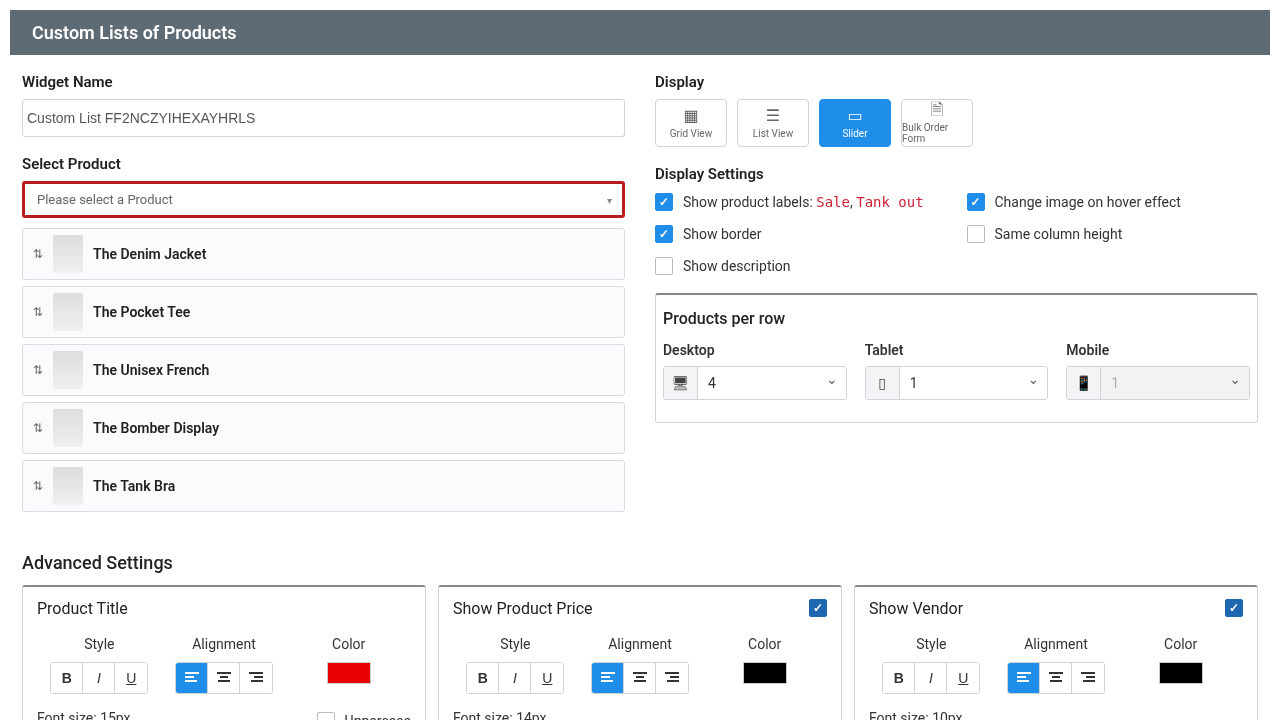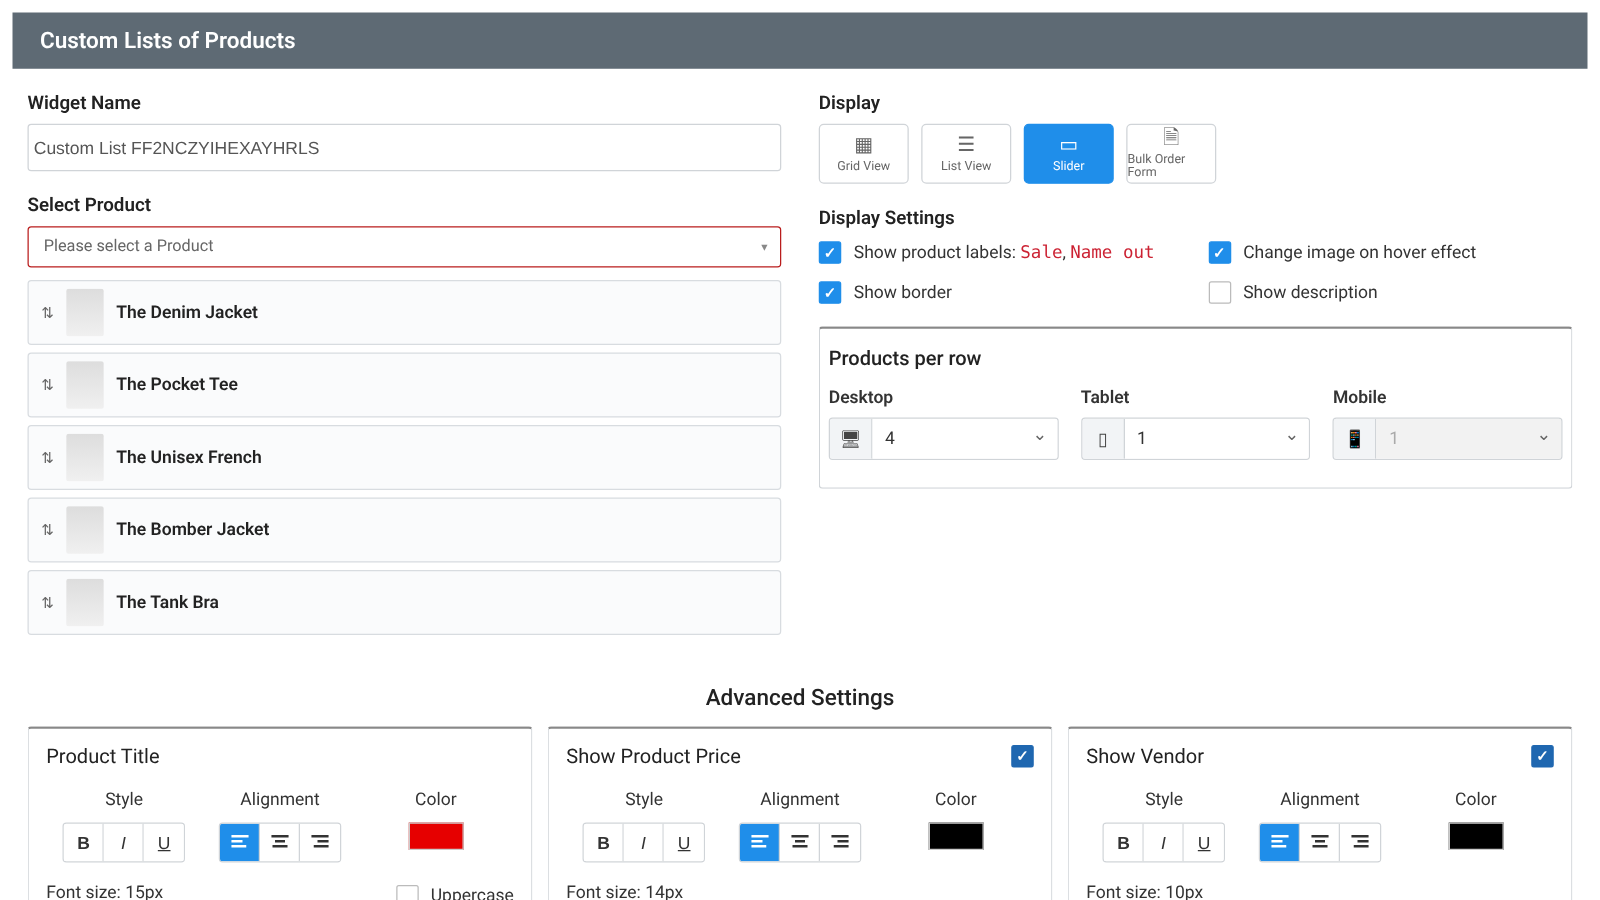--- a/index.html
+++ b/index.html
@@ -28,21 +28,21 @@
     border: 1px solid #d0d4d8;
     border-radius: 3px;
     font-size: 14px;
     color: #555;
     background: #fff;
   }
   .field { margin-bottom: 18px; }
   .select {
     width: 100%;
     padding: 8px 12px;
-    border: 1px solid #b91c1c;
+    border: 3px solid #b91c1c;
     border-radius: 3px;
     font-size: 13px;
     color: #666;
     background: #fff;
     position: relative;
   }
   .select::after {
     content: "▾"; position: absolute; right: 10px; top: 50%; transform: translateY(-50%);
     font-size: 10px; color: #888;
   }
@@ -97,30 +97,30 @@
     display: flex; align-items: stretch; border: 1px solid #d0d4d8; border-radius: 3px; overflow: hidden;
   }
   .ppr-sel .dev-icn {
     width: 34px; background: #f2f4f6; display: flex; align-items: center; justify-content: center;
     font-size: 14px; color: #444; border-right: 1px solid #d0d4d8;
   }
   .ppr-sel .val { flex: 1; padding: 8px 30px 8px 10px; font-size: 14px; color: #333; position: relative; background:#fff; }
   .ppr-sel .val.disabled { background: #f2f2f2; color: #aaa; }
   .ppr-sel .val::after { content: "⌄"; position: absolute; right: 8px; top: 4px; color: #666; }
 
-  .adv-title { font-size: 18px; font-weight: 500; color: #222; margin: 22px 0 12px; text-align: center; }
+  .adv-title { font-size: 18px; font-weight: 500; color: #222; margin: 22px 0 12px; }
 
   .cards-row { display: flex; gap: 12px; }
   .cards-row > .card { flex: 1; }
   .card {
     border: 1px solid #d0d4d8; border-radius: 3px; border-top: 2px solid #888;
     background: #fff; margin-bottom: 12px;
   }
   .card-head {
-    display: flex; align-items: center; justify-content: space-between;
+    display: flex; justify-content: space-between;
     padding: 12px 14px; font-size: 16px; color: #222;
   }
   .card-body { padding: 6px 14px 22px; }
   .triple { display: flex; text-align: center; }
   .triple > div { flex: 1; }
   .sec-label { font-size: 14px; color: #333; margin-bottom: 10px; }
   .btn-grp { display: inline-flex; border: 1px solid #d0d4d8; border-radius: 3px; overflow: hidden; }
   .btn-grp button {
     border: none; background: #fff; width: 32px; height: 30px; cursor: pointer;
     font-size: 14px; color: #333; border-right: 1px solid #d0d4d8;
@@ -162,21 +162,21 @@
             <span class="product-name">The Pocket Tee</span>
           </div>
           <div class="product-item">
             <span class="drag-handle">⇅</span>
             <div class="thumb"></div>
             <span class="product-name">The Unisex French</span>
           </div>
           <div class="product-item">
             <span class="drag-handle">⇅</span>
             <div class="thumb"></div>
-            <span class="product-name">The Bomber Jacket</span>
+            <span class="product-name">The Bomber Display</span>
           </div>
           <div class="product-item">
             <span class="drag-handle">⇅</span>
             <div class="thumb"></div>
             <span class="product-name">The Tank Bra</span>
           </div>
         </div>
       </div>
     </div>
 
@@ -200,30 +200,34 @@
           <span>Bulk Order Form</span>
         </div>
       </div>
 
       <div class="subhead">Display Settings</div>
 
       <div class="check-grid">
         <div class="check-row">
           <span class="check on">✓</span>
           <span>
-            <span>Show product labels: </span><span class="tag-sale">Sale</span><span>, </span><span class="tag-sold">Name out</span>
+            <span>Show product labels: </span><span class="tag-sale">Sale</span><span>, </span><span class="tag-sold">Tank out</span>
           </span>
         </div>
         <div class="check-row">
           <span class="check on">✓</span>
           <span>Change image on hover effect</span>
         </div>
         <div class="check-row">
           <span class="check on">✓</span>
           <span>Show border</span>
+        </div>
+        <div class="check-row">
+          <span class="check"></span>
+          <span>Same column height</span>
         </div>
         <div class="check-row">
           <span class="check"></span>
           <span>Show description</span>
         </div>
       </div>
 
       <div class="panel">
         <div class="panel-title">Products per row</div>
         <div class="ppr-row">

